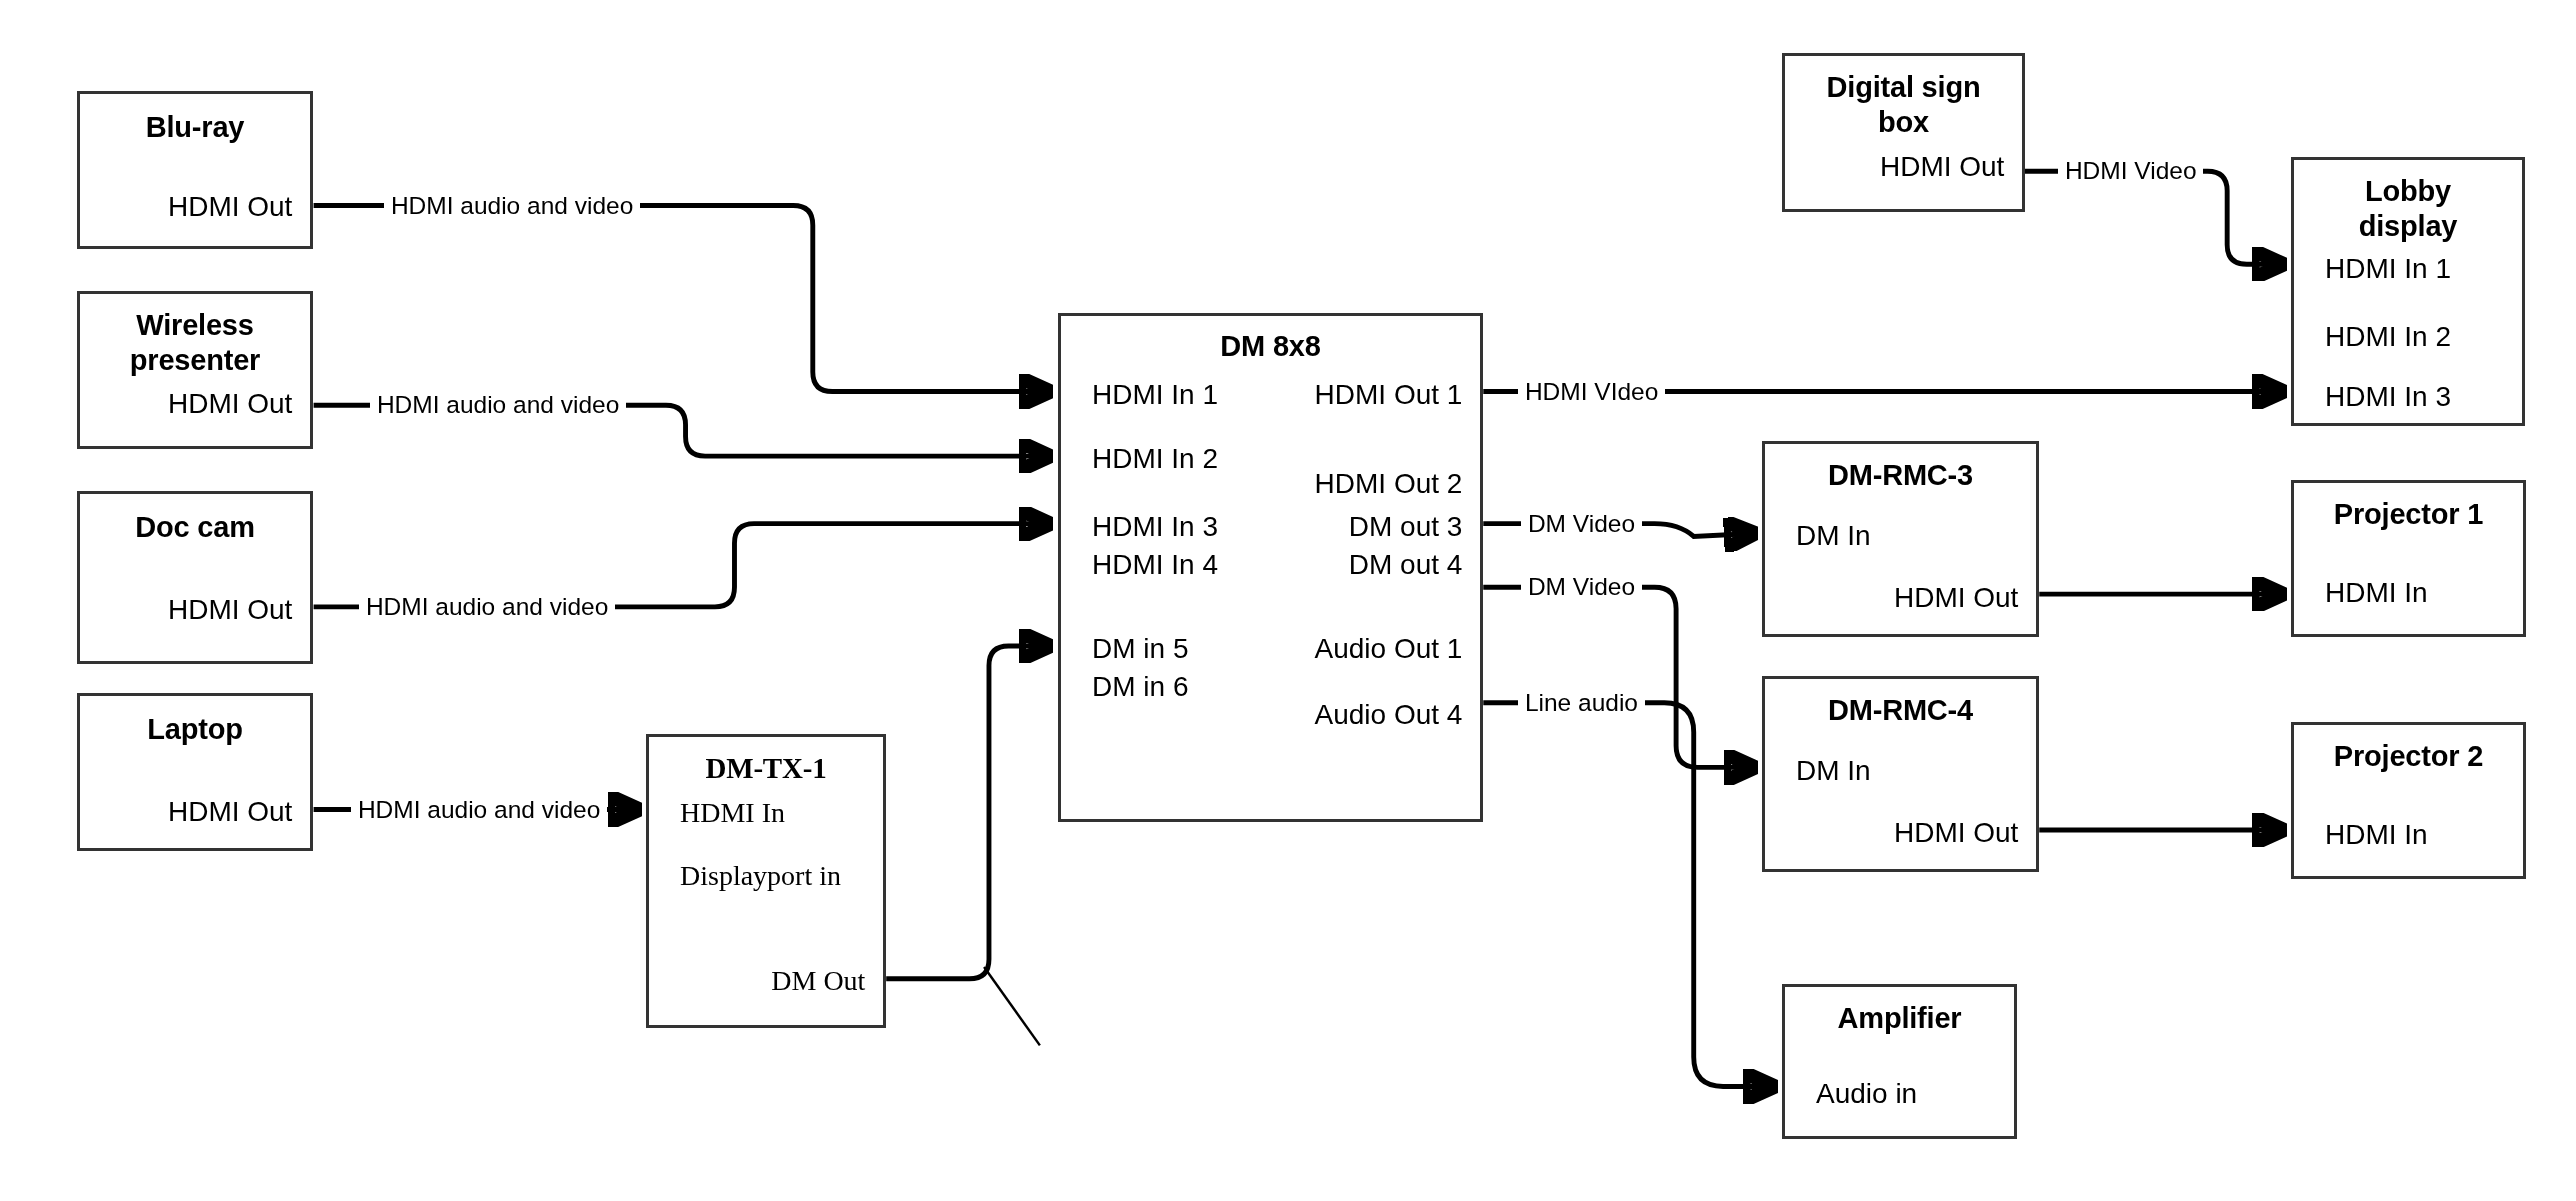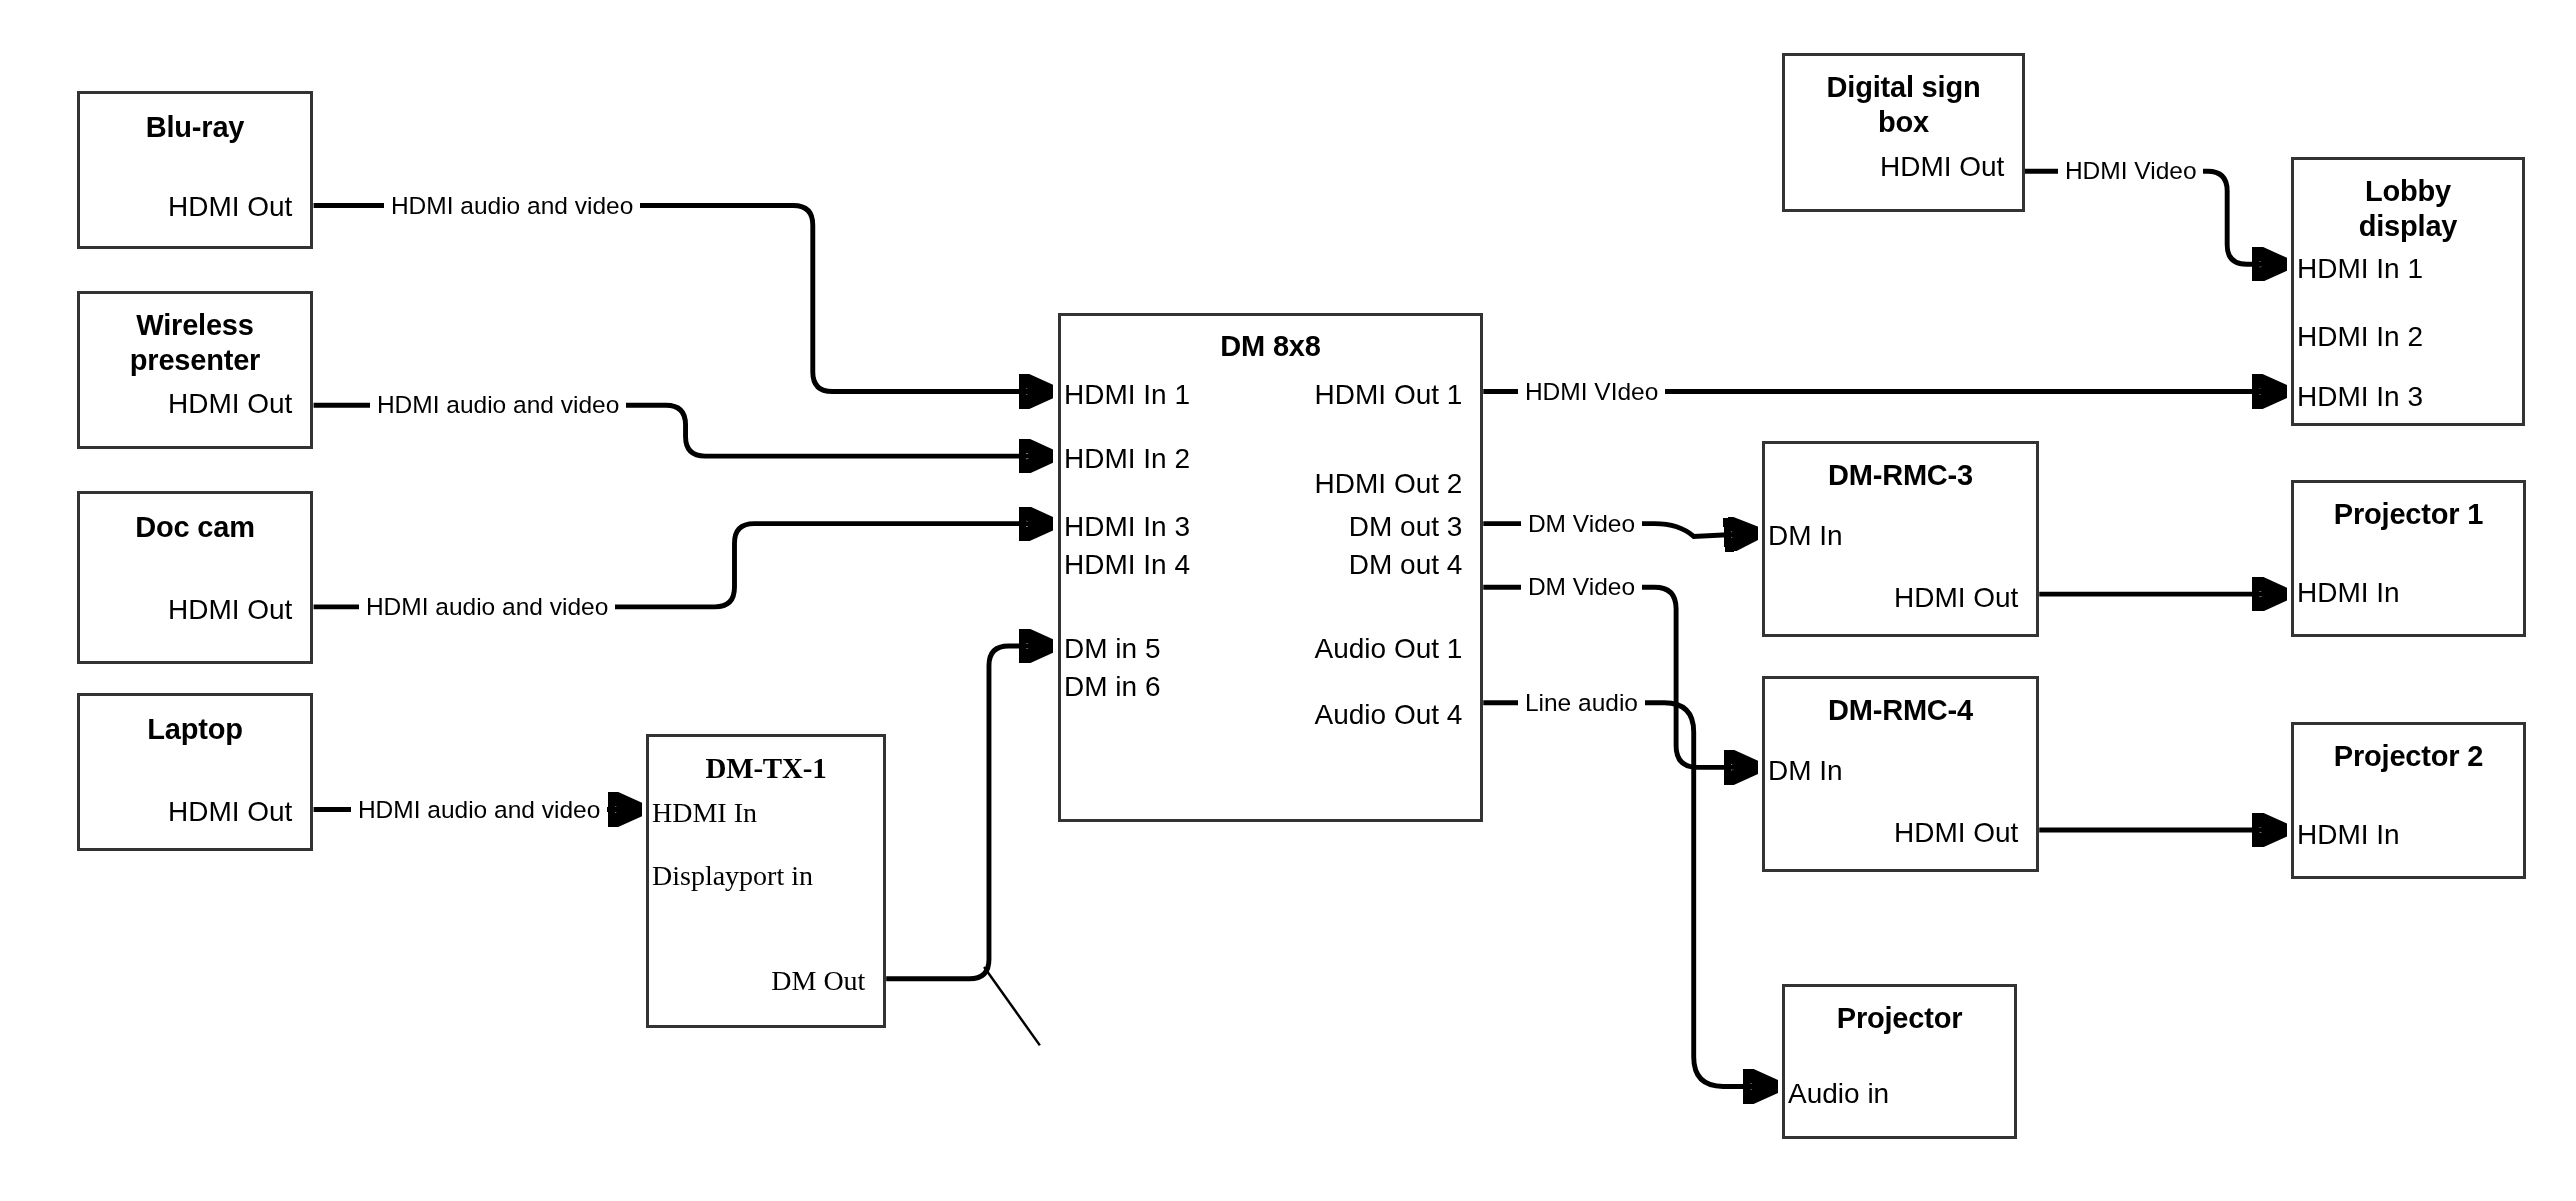--- a/index.html
+++ b/index.html
@@ -35,21 +35,21 @@
     line-height: 35px;
     letter-spacing: -0.2px;
   }
   .port {
     position: absolute;
     font-size: 28px;
     line-height: 33px;
     white-space: nowrap;
     font-weight: normal;
   }
-  .port.left  { left: 3px;  text-align: left; }
+  .port.left  { left: 31px;  text-align: left; }
   .port.right { right: 17.6px; text-align: right; }
 
   
   .dashed-note {
     position: absolute;
     border: 2px dashed #555555;
     background: #ffffff;
     font-size: 24.5px;
     line-height: 28px;
     text-align: center;
@@ -210,18 +210,18 @@
     <div class="node-title" style="top:13.7px;">Projector 1</div>
     <div class="port left" style="top:93px;">HDMI In</div>
   </div>
 
   <div class="node" style="left:2291px; top:722px; width:235px; height:157px;">
     <div class="node-title" style="top:13.7px;">Projector 2</div>
     <div class="port left" style="top:93px;">HDMI In</div>
   </div>
 
   <div class="node" style="left:1782px; top:984px; width:235px; height:155px;">
-    <div class="node-title" style="top:13.7px;">Projector</div>
+    <div class="node-title" style="top:13.7px;">Amplifier</div>
     <div class="port left" style="top:90px;">Audio in</div>
   </div>
 
 </div>
 
 
 </body></html>

